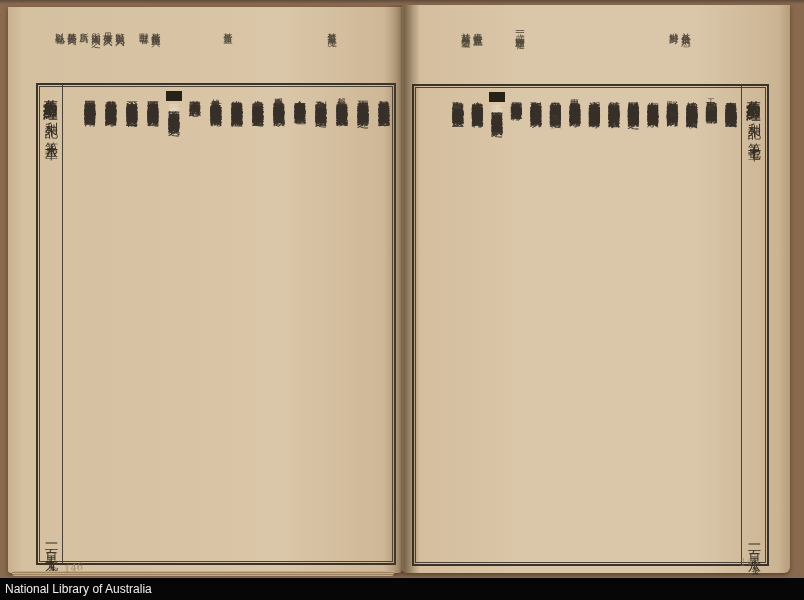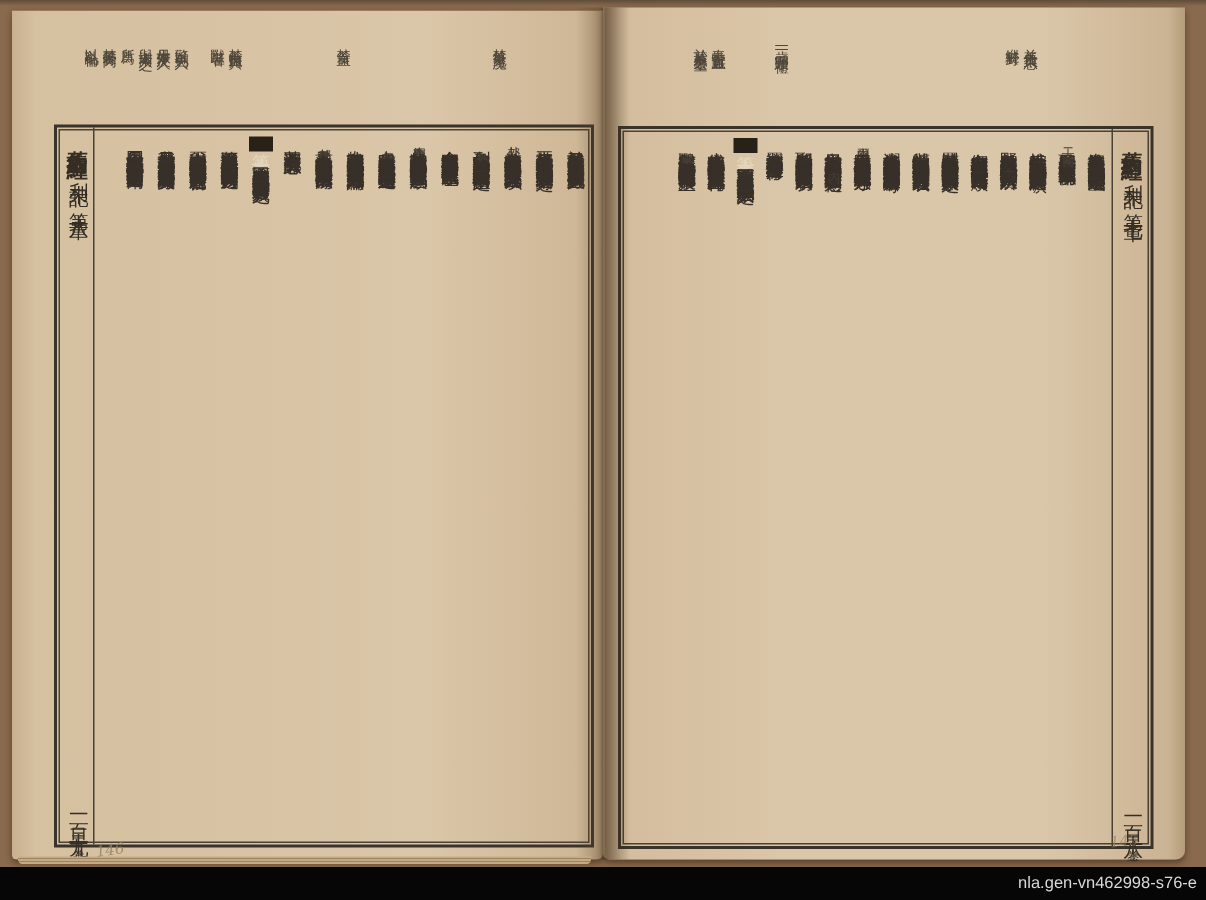--- a/index.html
+++ b/index.html
@@ -172,16 +172,16 @@
     </div>
   </div>
 
   <div class="gutter-shadow"></div>
   <div class="page-stack-lines"></div>
 
   <span class="pencil" style="left:64px;top:562px;transform:rotate(-8deg);opacity:.8;">146</span>
   <span class="pencil" style="left:740px;top:556px;transform:rotate(-6deg);opacity:.65;">145</span>
 
   <div class="caption-bar">
-    <span class="caption-right">nla.gen-vn462998-s76-e</span>
+    <span class="caption-left">National Library of Australia</span>
   </div>
 
 </div>
 
 </body></html>

